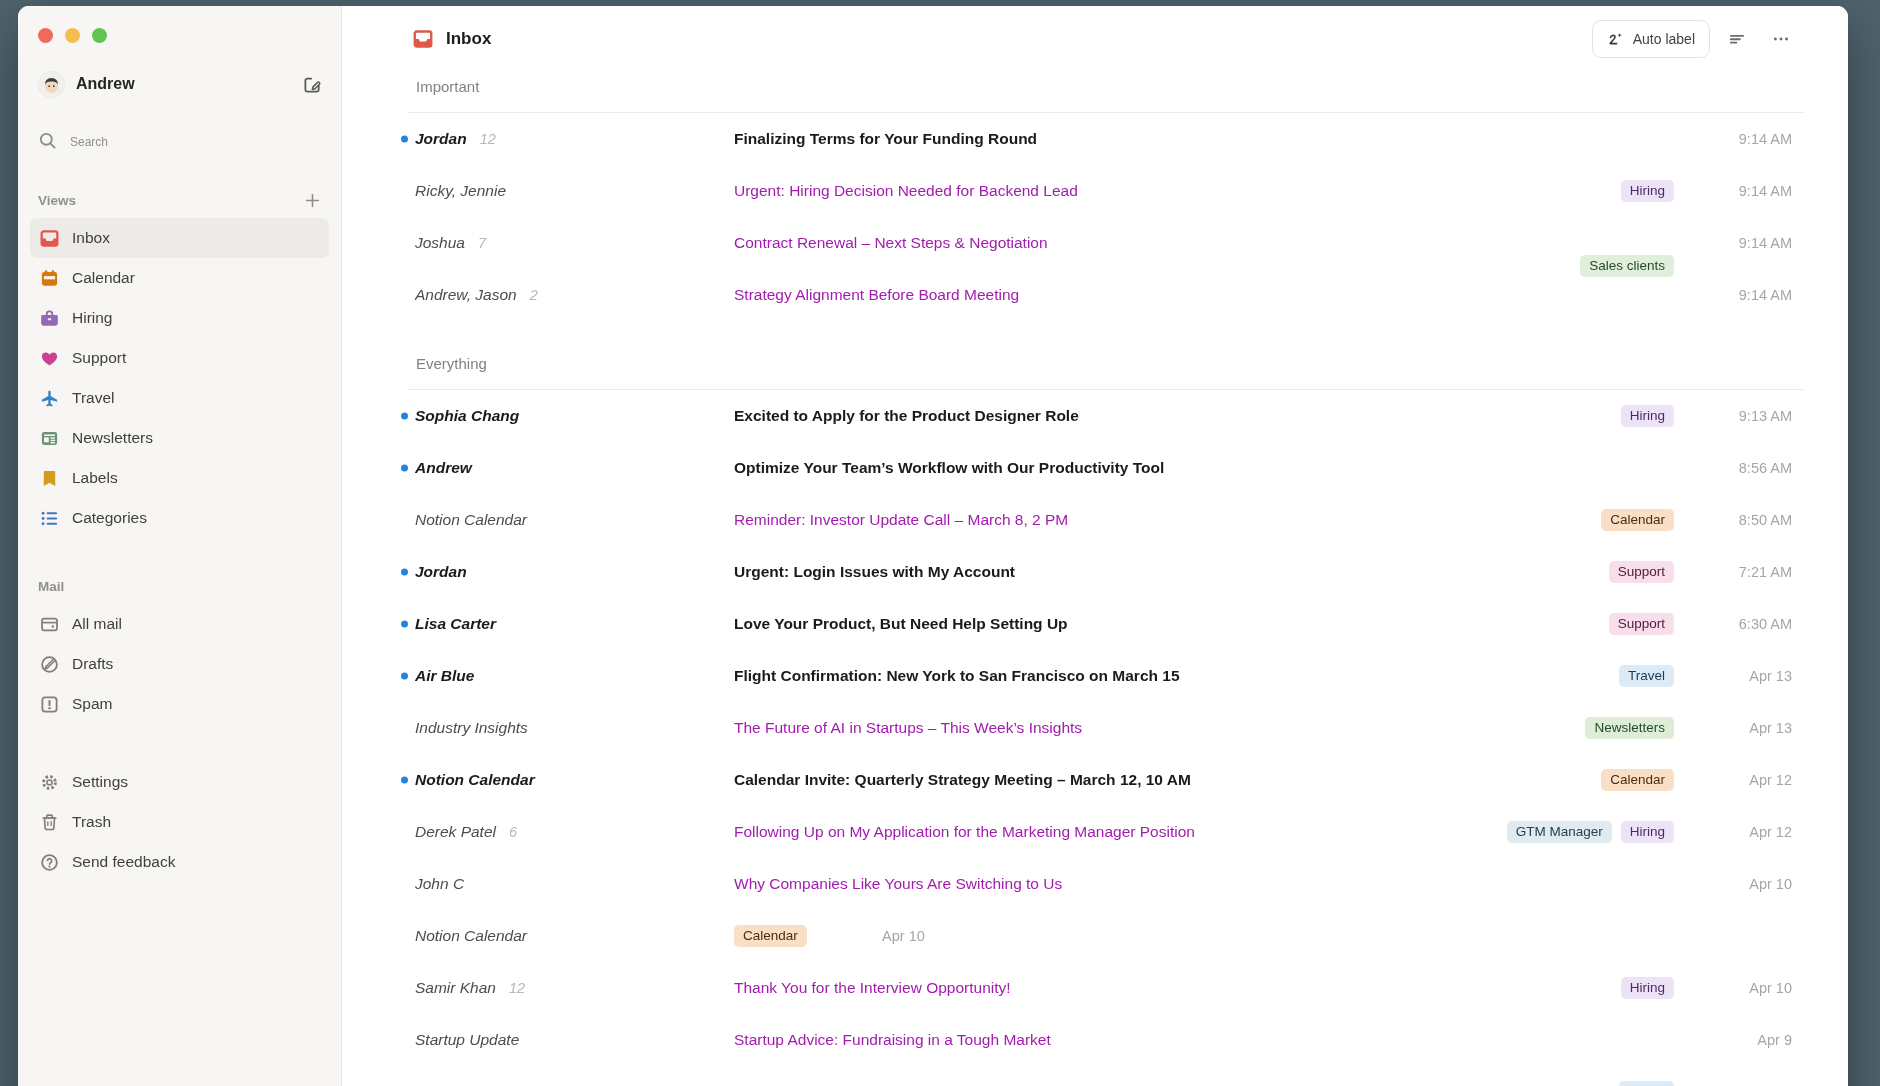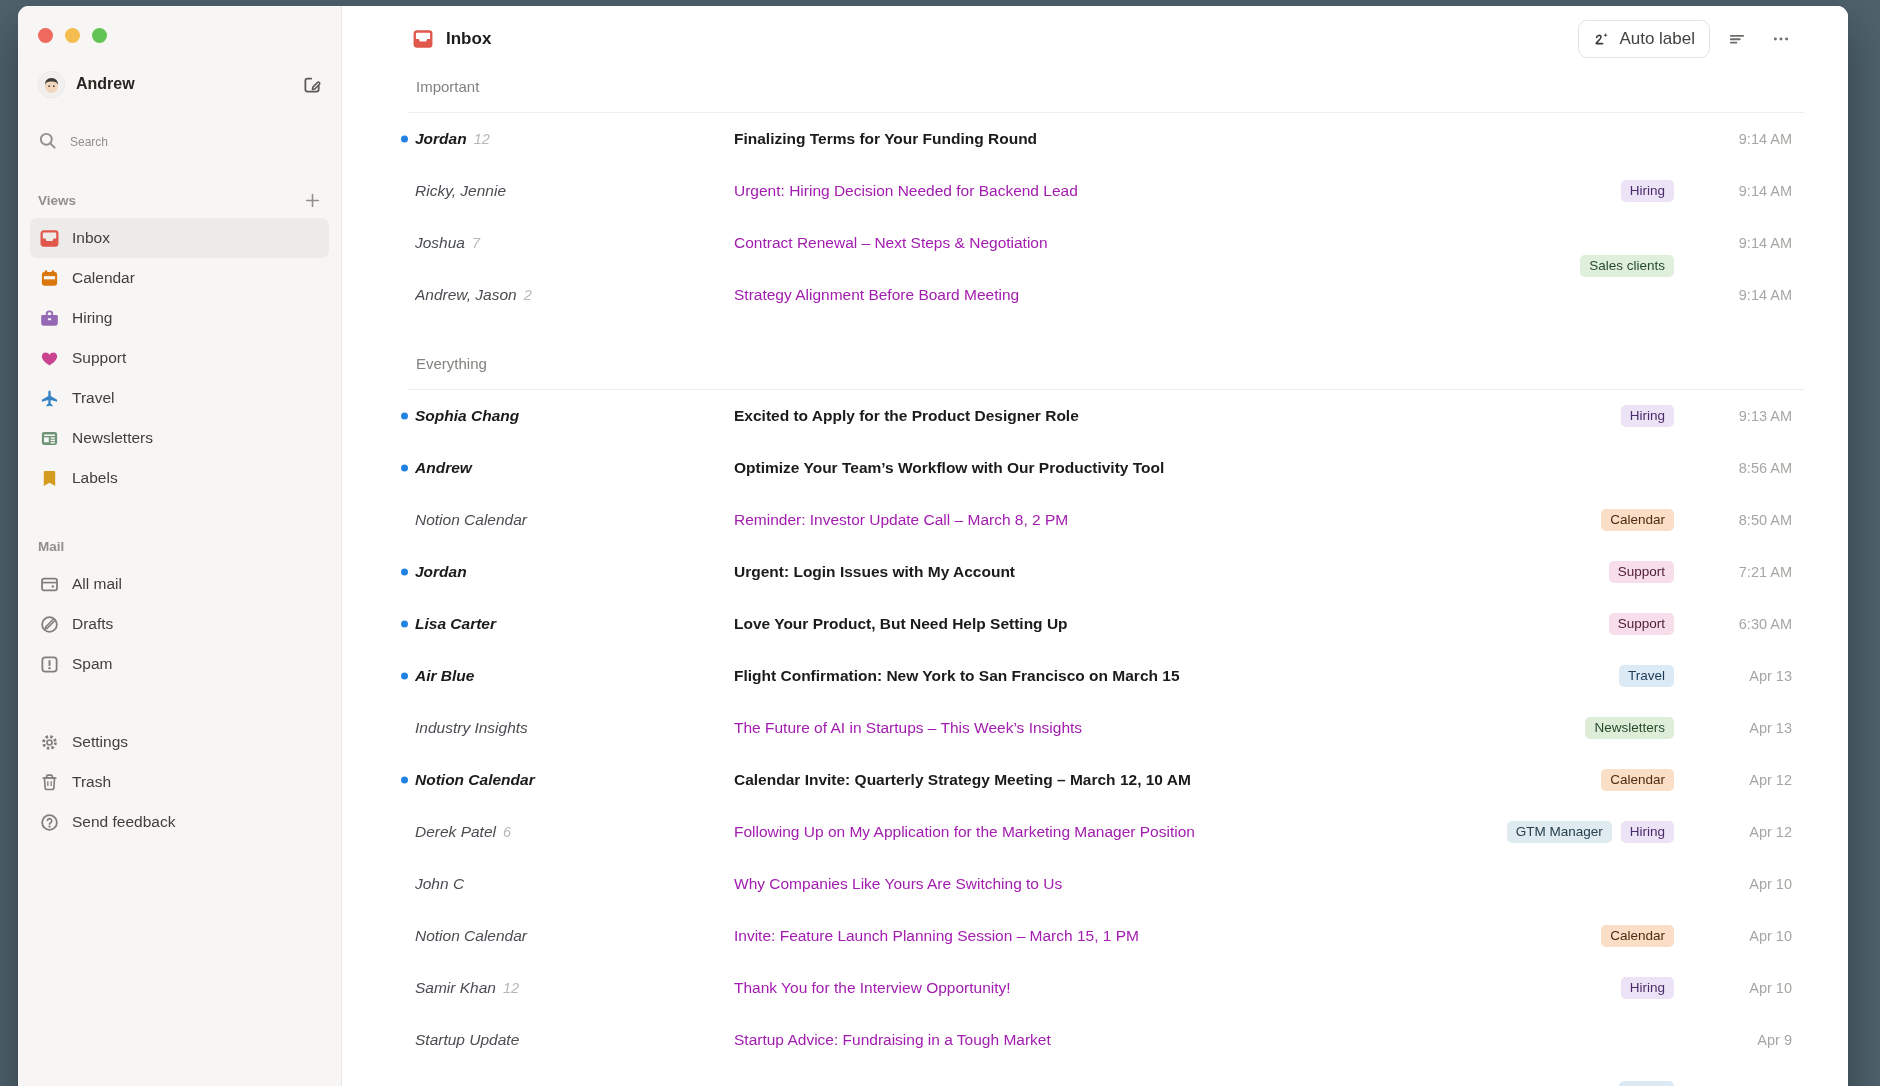--- a/index.html
+++ b/index.html
@@ -46,34 +46,34 @@
   .footer-nav { margin-top:38px; }
 
   
   .main { flex:1; display:flex; flex-direction:column; overflow:hidden; background:#fff; }
   .main-header { display:flex; align-items:center; height:62px; padding:4px 50px 0 71px; }
   .title-wrap { display:flex; align-items:center; gap:13px; flex:1; }
   .title-wrap .ticon { width:20px; height:20px; display:flex; }
   .title-wrap .ticon svg{ width:20px; height:20px; }
   .page-title { font-size:17px; font-weight:700; color:#1B1B19; }
   .header-actions { display:flex; align-items:center; gap:10px; }
-  .auto-label-btn { display:flex; align-items:center; gap:9px; height:38px; padding:0 14px; background:#fff; border:1px solid #E4E3E1; border-radius:9px; font-size:17px; font-weight:500; color:#43423E; cursor:pointer; font-family:inherit; }
+  .auto-label-btn { display:flex; align-items:center; gap:9px; height:38px; padding:0 14px; background:#fff; border:1px solid #E4E3E1; border-radius:9px; font-size:14px; font-weight:500; color:#43423E; cursor:pointer; font-family:inherit; }
   .auto-label-btn svg { width:17px; height:17px; color:#3B3A37; }
   .hdr-icon { width:34px; height:34px; }
   .hdr-icon svg { width:18px; height:18px; color:#6E6D69; }
 
   .list { flex:1; overflow:hidden; }
   .section-label { margin:10px 44px 0 74px; height:22px; font-size:15px; color:#83827E; }
   .section-divider { border-bottom:1px solid #EDECEA; margin:12px 44px 0 66px; }
   .section.everything { margin-top:34px; }
 
   .row { display:flex; align-items:center; height:52px; padding:0 56px 0 73px; position:relative; cursor:pointer; }
   .row .dot { position:absolute; left:59px; top:50%; transform:translateY(-50%); width:7px; height:7px; border-radius:50%; }
   .row .sender { flex:0 0 319px; display:flex; align-items:baseline; font-size:15.5px; color:#4A4D52; white-space:nowrap; overflow:hidden;font-style:italic; }
-  .row .count { margin-left:7px; font-size:14.5px; color:#B8B7B4; font-weight:400; }
+  .row .count { margin-left:13px; font-size:14.5px; color:#B8B7B4; font-weight:400; }
   .row .subject { flex:1; font-size:15.5px; color:#a21caf; white-space:nowrap; overflow:hidden; text-overflow:ellipsis; padding-right:16px; }
   .row.unread .sender, .row.unread .subject { color:#1B1B1A; font-weight:700; }
   .row .badges { display:flex; gap:9px; margin-right:14px; }
   .badge { font-size:13.5px; font-weight:500; padding:3px 9px 4px; border-radius:5px; white-space:nowrap; }
   .row .time { flex:0 0 104px; text-align:right; font-size:14.5px; color:#A7A6A3; }
 </style>
 </head>
 <body>
 
 <div class="desktop">
@@ -182,20 +182,35 @@
             <span class="nlabel">Newsletters</span>
           </div>
           <div class="nav-item">
             <span class="nicon" style="color: rgb(213, 155, 30);">
               <svg viewBox="0 0 16 16">
                 <path d="M4.2 1.6h7.6a1 1 0 0 1 1 1v11.8L8 11.5l-4.8 2.9V2.6a1 1 0 0 1 1-1z" fill="currentColor"></path>
               </svg>
             </span>
             <span class="nlabel">Labels</span>
           </div>
+          <div class="nav-item">
+            <span class="nicon" style="color: rgb(65, 121, 190);">
+              <svg viewBox="0 0 16 16">
+                <g fill="currentColor">
+                  <circle cx="2.6" cy="3.6" r="1.2"></circle>
+                  <circle cx="2.6" cy="8" r="1.2"></circle>
+                  <circle cx="2.6" cy="12.4" r="1.2"></circle>
+                  <rect x="5.6" y="2.8" width="8.8" height="1.6" rx=".8"></rect>
+                  <rect x="5.6" y="7.2" width="8.8" height="1.6" rx=".8"></rect>
+                  <rect x="5.6" y="11.6" width="8.8" height="1.6" rx=".8"></rect>
+                </g>
+              </svg>
+            </span>
+            <span class="nlabel">Categories</span>
+          </div>
         </nav>
 
       <div class="sec-head mail-head">
         <span class="lbl">Mail</span>
       </div>
       <nav class="nav graynav" id="mail-list">
           <div class="nav-item">
             <span class="nicon">
               <svg viewBox="0 0 16 16">
                 <rect x="1.7" y="3" width="12.6" height="10" rx="1.8" fill="none" stroke="currentColor" stroke-width="1.5"></rect>
@@ -414,21 +429,20 @@
               <span class="time">Apr 12</span>
             </div>
             <div class="row">
               <span class="sender">John C</span>
               <span class="subject">Why Companies Like Yours Are Switching to Us</span>
               <span class="badges"></span>
               <span class="time">Apr 10</span>
             </div>
             <div class="row">
               <span class="sender">Notion Calendar</span>
-              <span class="subject">Invite: Feature Launch Planning Session – March 15, 1 PM</span>
               <span class="badges">
                 <span class="badge" style="background: rgb(250, 222, 197); color: rgb(78, 43, 18);">Calendar</span>
               </span>
               <span class="time">Apr 10</span>
             </div>
             <div class="row">
               <span class="sender">Samir Khan<span class="count">12</span></span>
               <span class="subject">Thank You for the Interview Opportunity!</span>
               <span class="badges">
                 <span class="badge" style="background: rgb(237, 227, 247); color: rgb(74, 43, 104);">Hiring</span>

